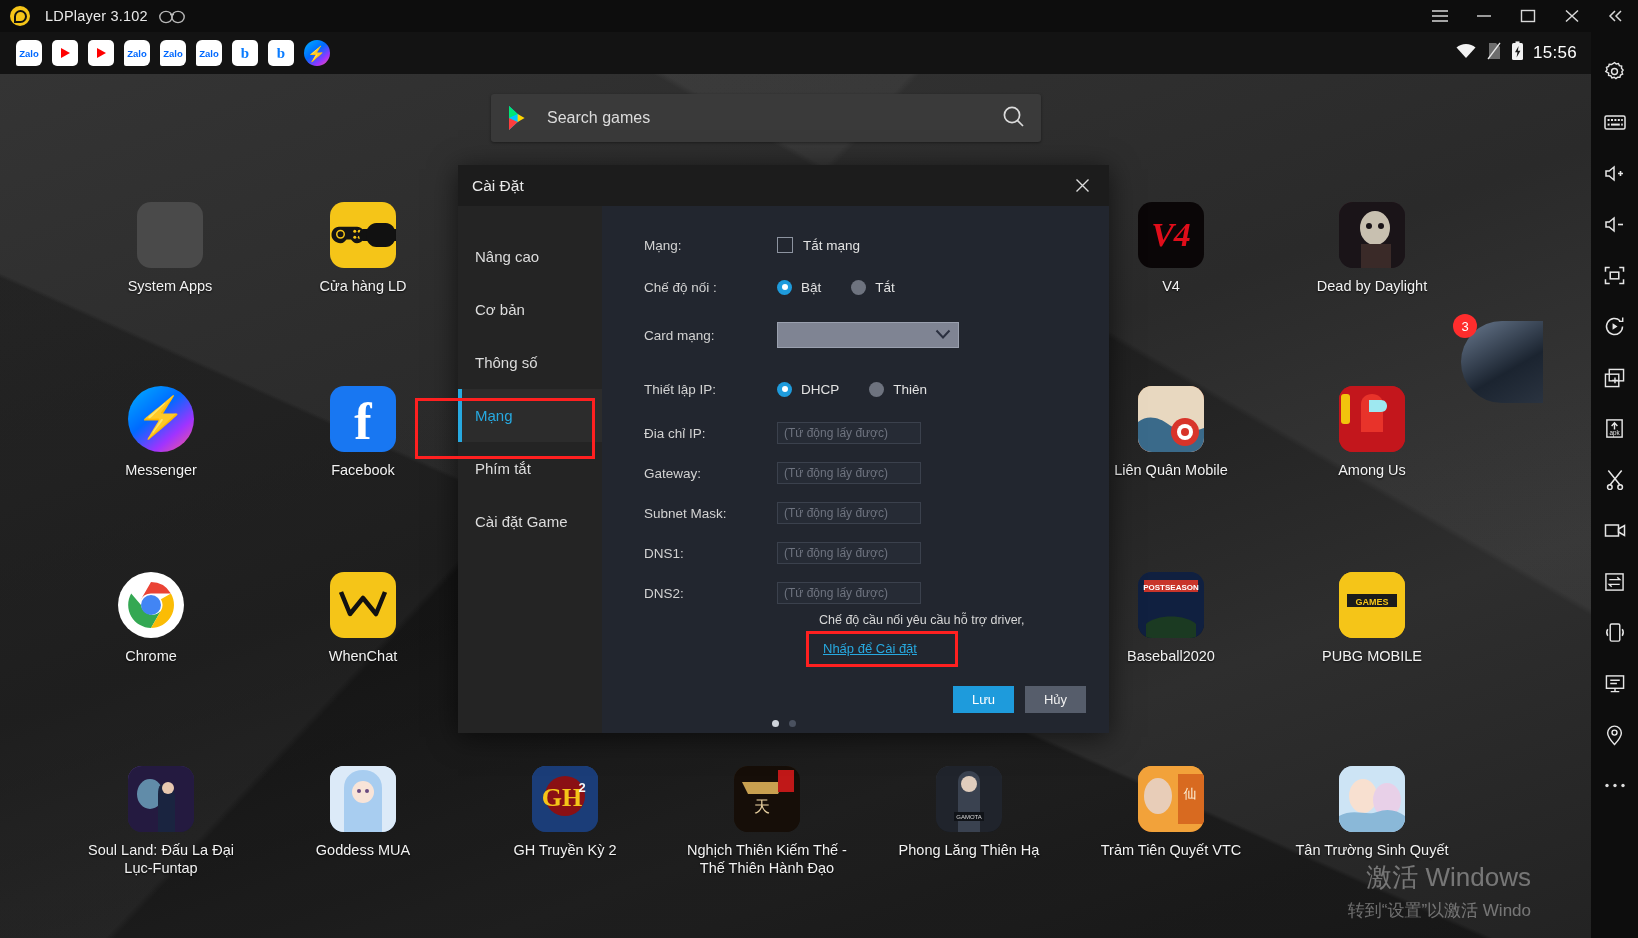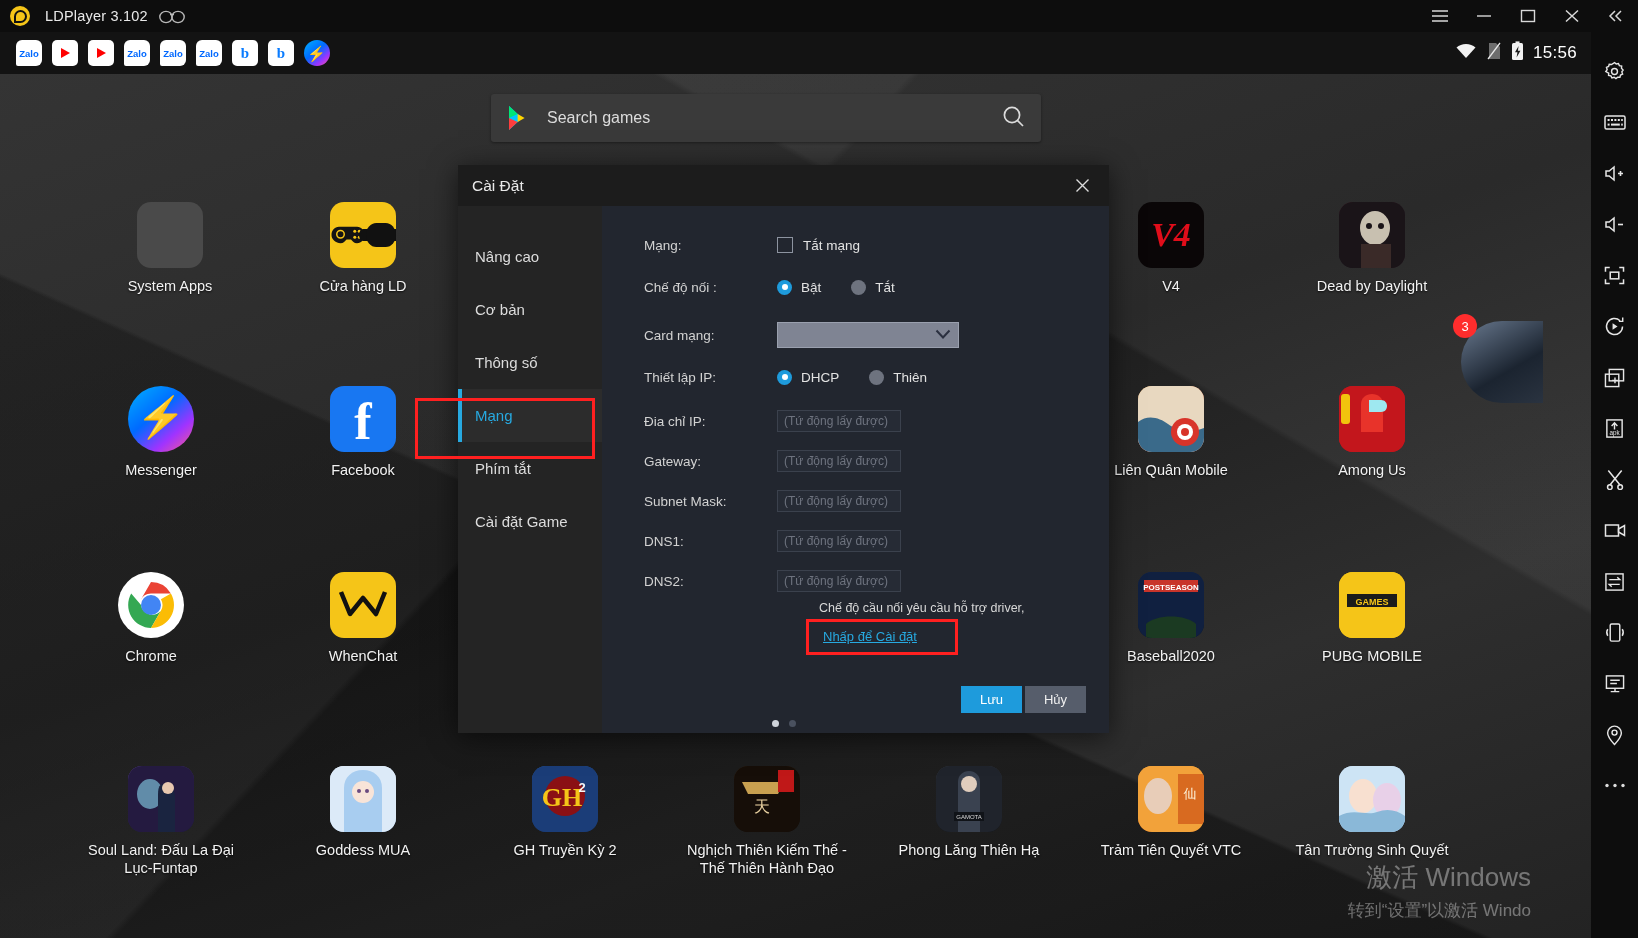--- a/index.html
+++ b/index.html
@@ -178,35 +178,35 @@
     position:relative;}
   .radio.on{ background:#1e9bdc; }
   .radio.on:after{ content:""; position:absolute;left:4.5px;top:4.5px;
     width:6px;height:6px;border-radius:50%;background:#fff;}
   .radio-text{ margin-left:9px;margin-right:30px; font-size:13.5px;color:#e2e2e2;}
   #combo{
     width:182px;height:26px;background:#7f8493;border:1px solid #9aa0ae;
     display:flex;align-items:center;justify-content:flex-end;padding-right:7px;
   }
   .ipt{
-    width:124px;height:22px;background:#262b35;border:1px solid #3b414d;
+    width:144px;height:22px;background:#262b35;border:1px solid #3b414d;
     font-size:12px;color:#6e737f; display:flex;align-items:center;padding-left:6px;
   }
   #driver-note{
     margin-top:8px; margin-left:175px; font-size:12.5px; color:#d8d8d8;
   }
   #driver-link-wrap{ position:relative; margin-left:175px; margin-top:8px;
     display:inline-block;}
   #driver-link{ font-size:13px; color:#27a9e0; text-decoration:underline;
     display:inline-block; padding:6px 4px;}
   #link-highlight{
     position:absolute; left:-13px; top:-4px; width:152px;height:36px;
     border:3px solid #ff2020; pointer-events:none;
   }
-  #dlg-buttons{ position:absolute; right:23px; bottom:20px; display:flex; gap:3px;}
+  #dlg-buttons{ position:absolute; right:23px; bottom:20px; display:flex; gap:11px;}
   .dbtn{ width:56px;height:27px; display:flex;align-items:center;justify-content:center;
     font-size:13px;}
   #btn-save{ background:#1e9bdc; color:#fff; width:61px;}
   #btn-cancel{ background:#565d6b; color:#f0f0f0; width:61px;}
   #dots{ position:absolute; left:0; right:0; bottom:6px; display:flex;
     justify-content:center; gap:10px;}
   .dot{ width:7px;height:7px;border-radius:50%;background:#4a515f;}
   .dot.on{ background:#cfd3da; }
 </style>
 </head>
@@ -710,21 +710,21 @@
       </div>
 
       <div class="row" style="margin-bottom:22px;">
         <span class="rlabel">Chế độ nối :</span>
         <span class="radio on"></span>
         <span class="radio-text">Bật</span>
         <span class="radio"></span>
         <span class="radio-text">Tắt</span>
       </div>
 
-      <div class="row" style="height:28px;margin-bottom:16px;">
+      <div class="row" style="height:28px;margin-bottom:28px;">
         <span class="rlabel">Card mạng:</span>
         <span id="combo">
           <span>
             <svg width="16" height="11" viewBox="0 0 16 11">
                 <path d="M1.5 1.5L8 8.5l6.5-7" fill="none" stroke="#2b3040" stroke-width="2"></path>
               </svg>
           </span>
         </span>
       </div>
 

